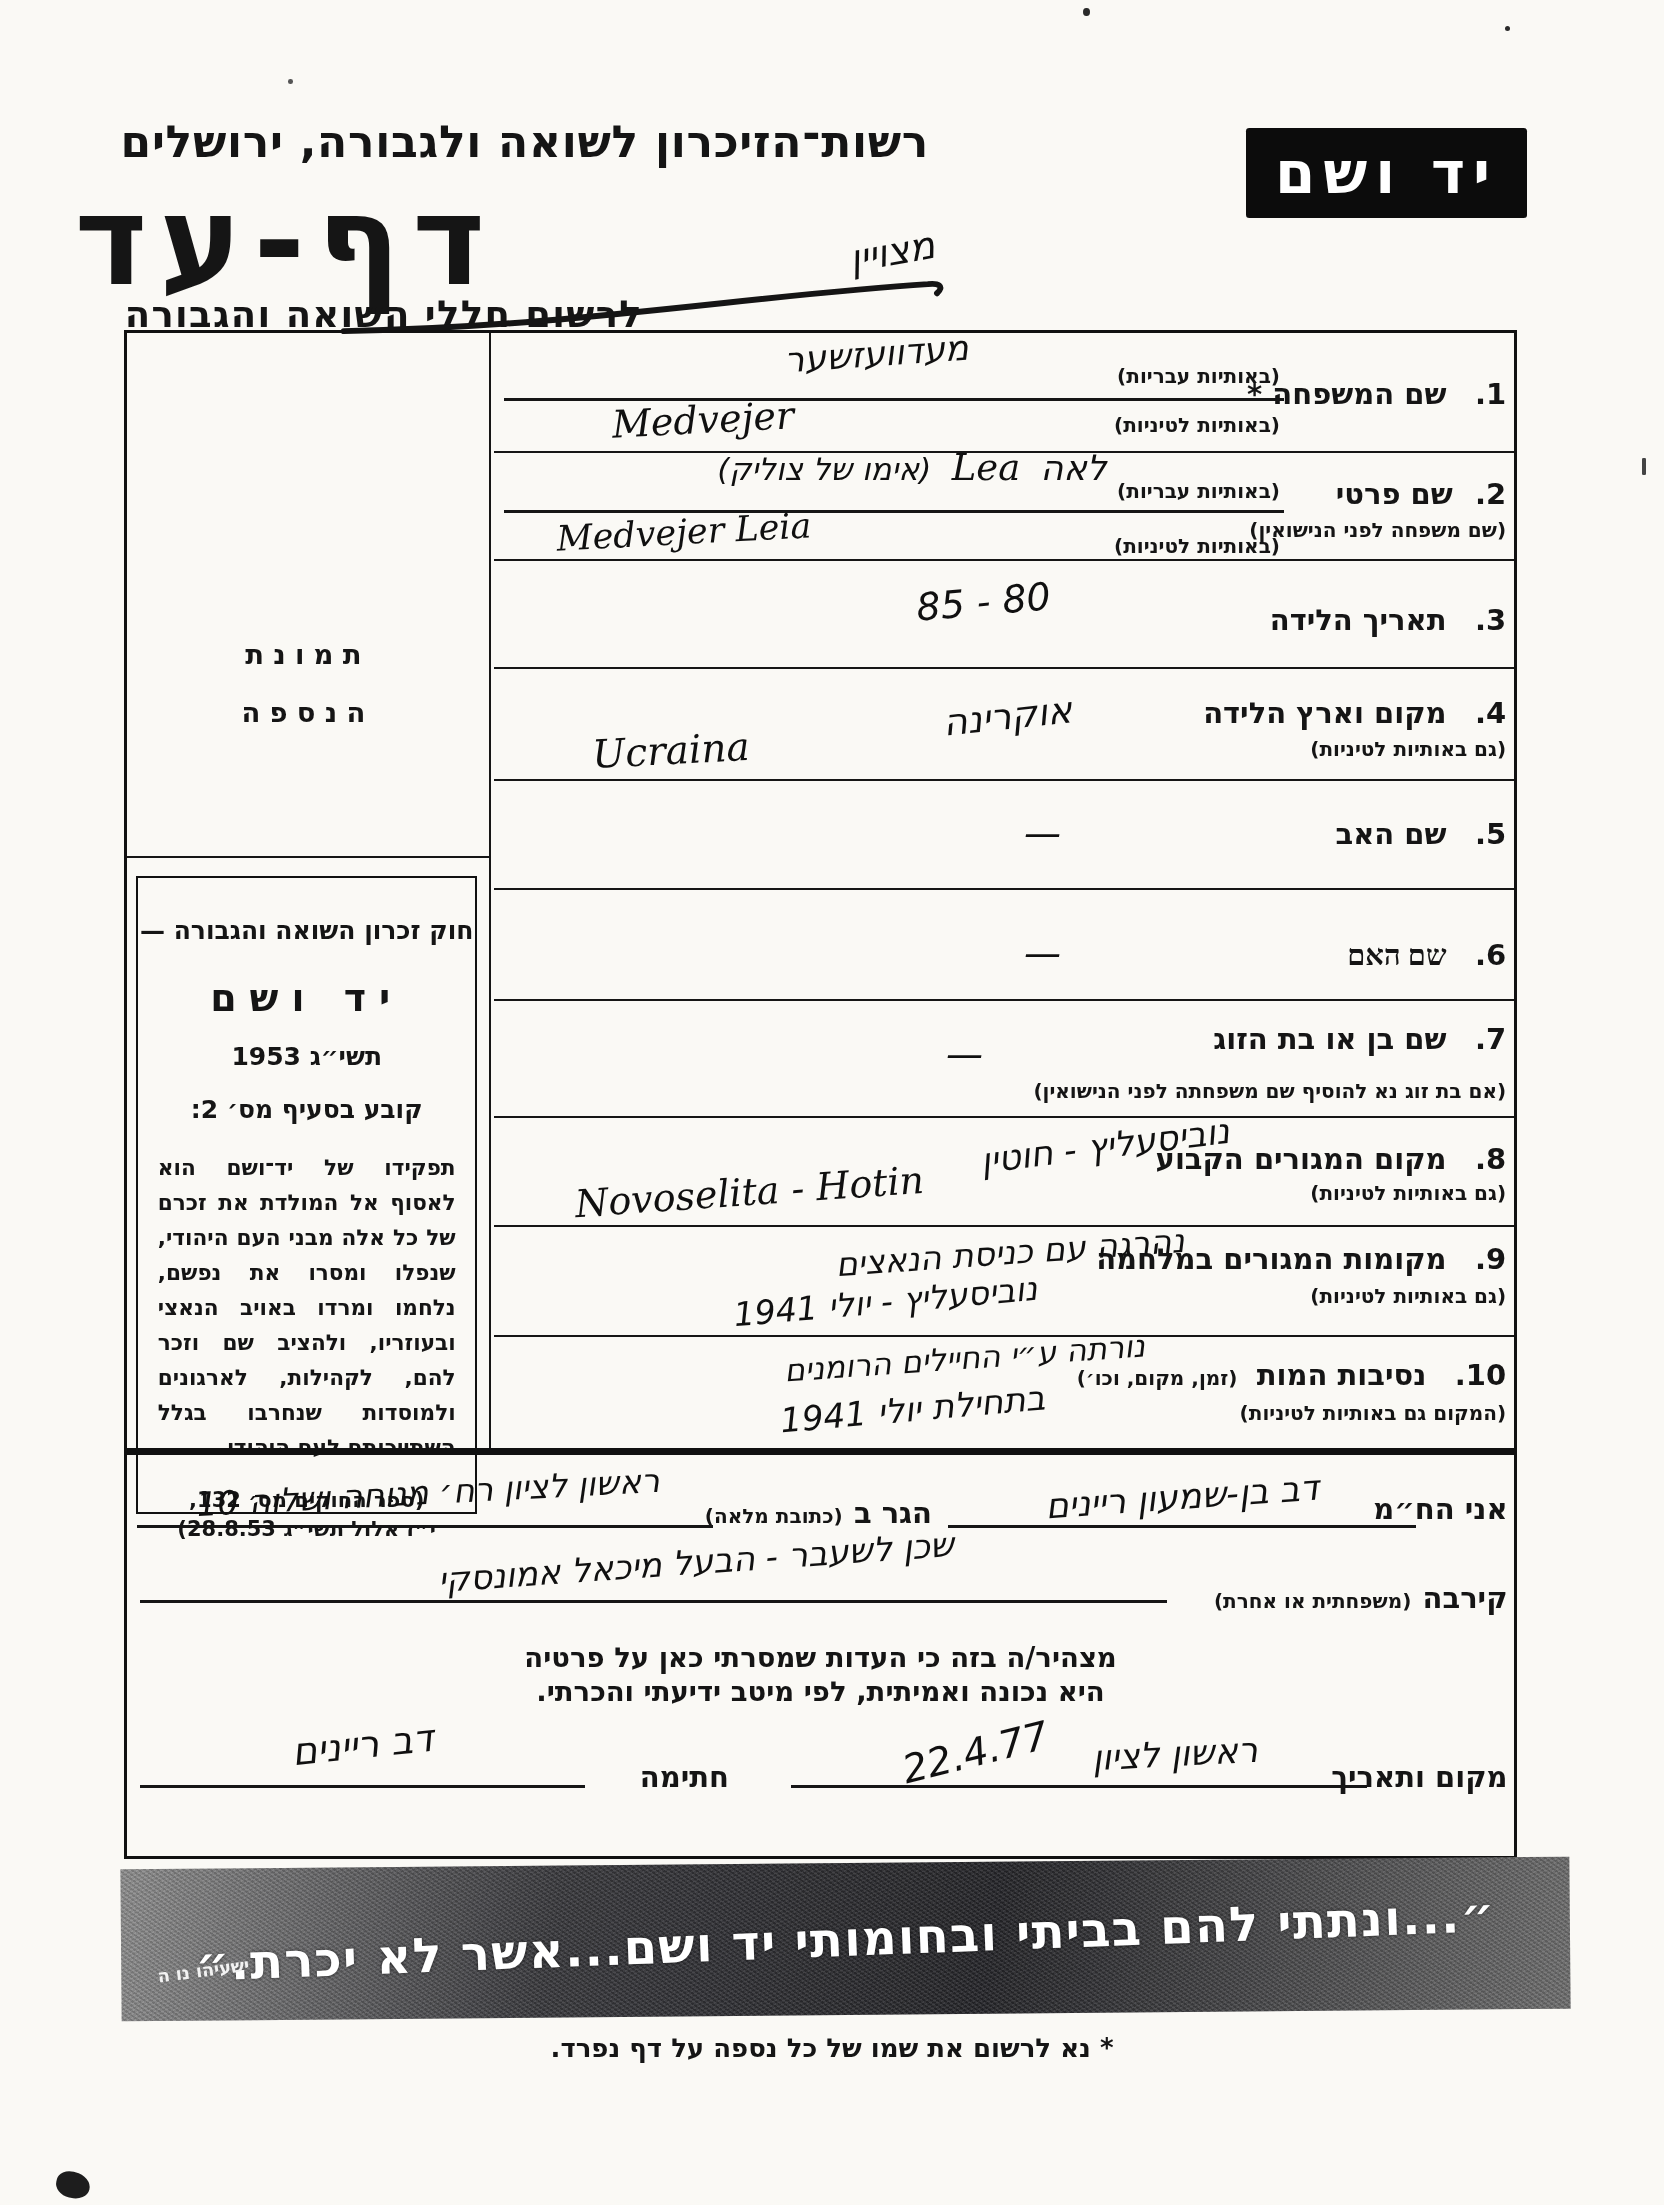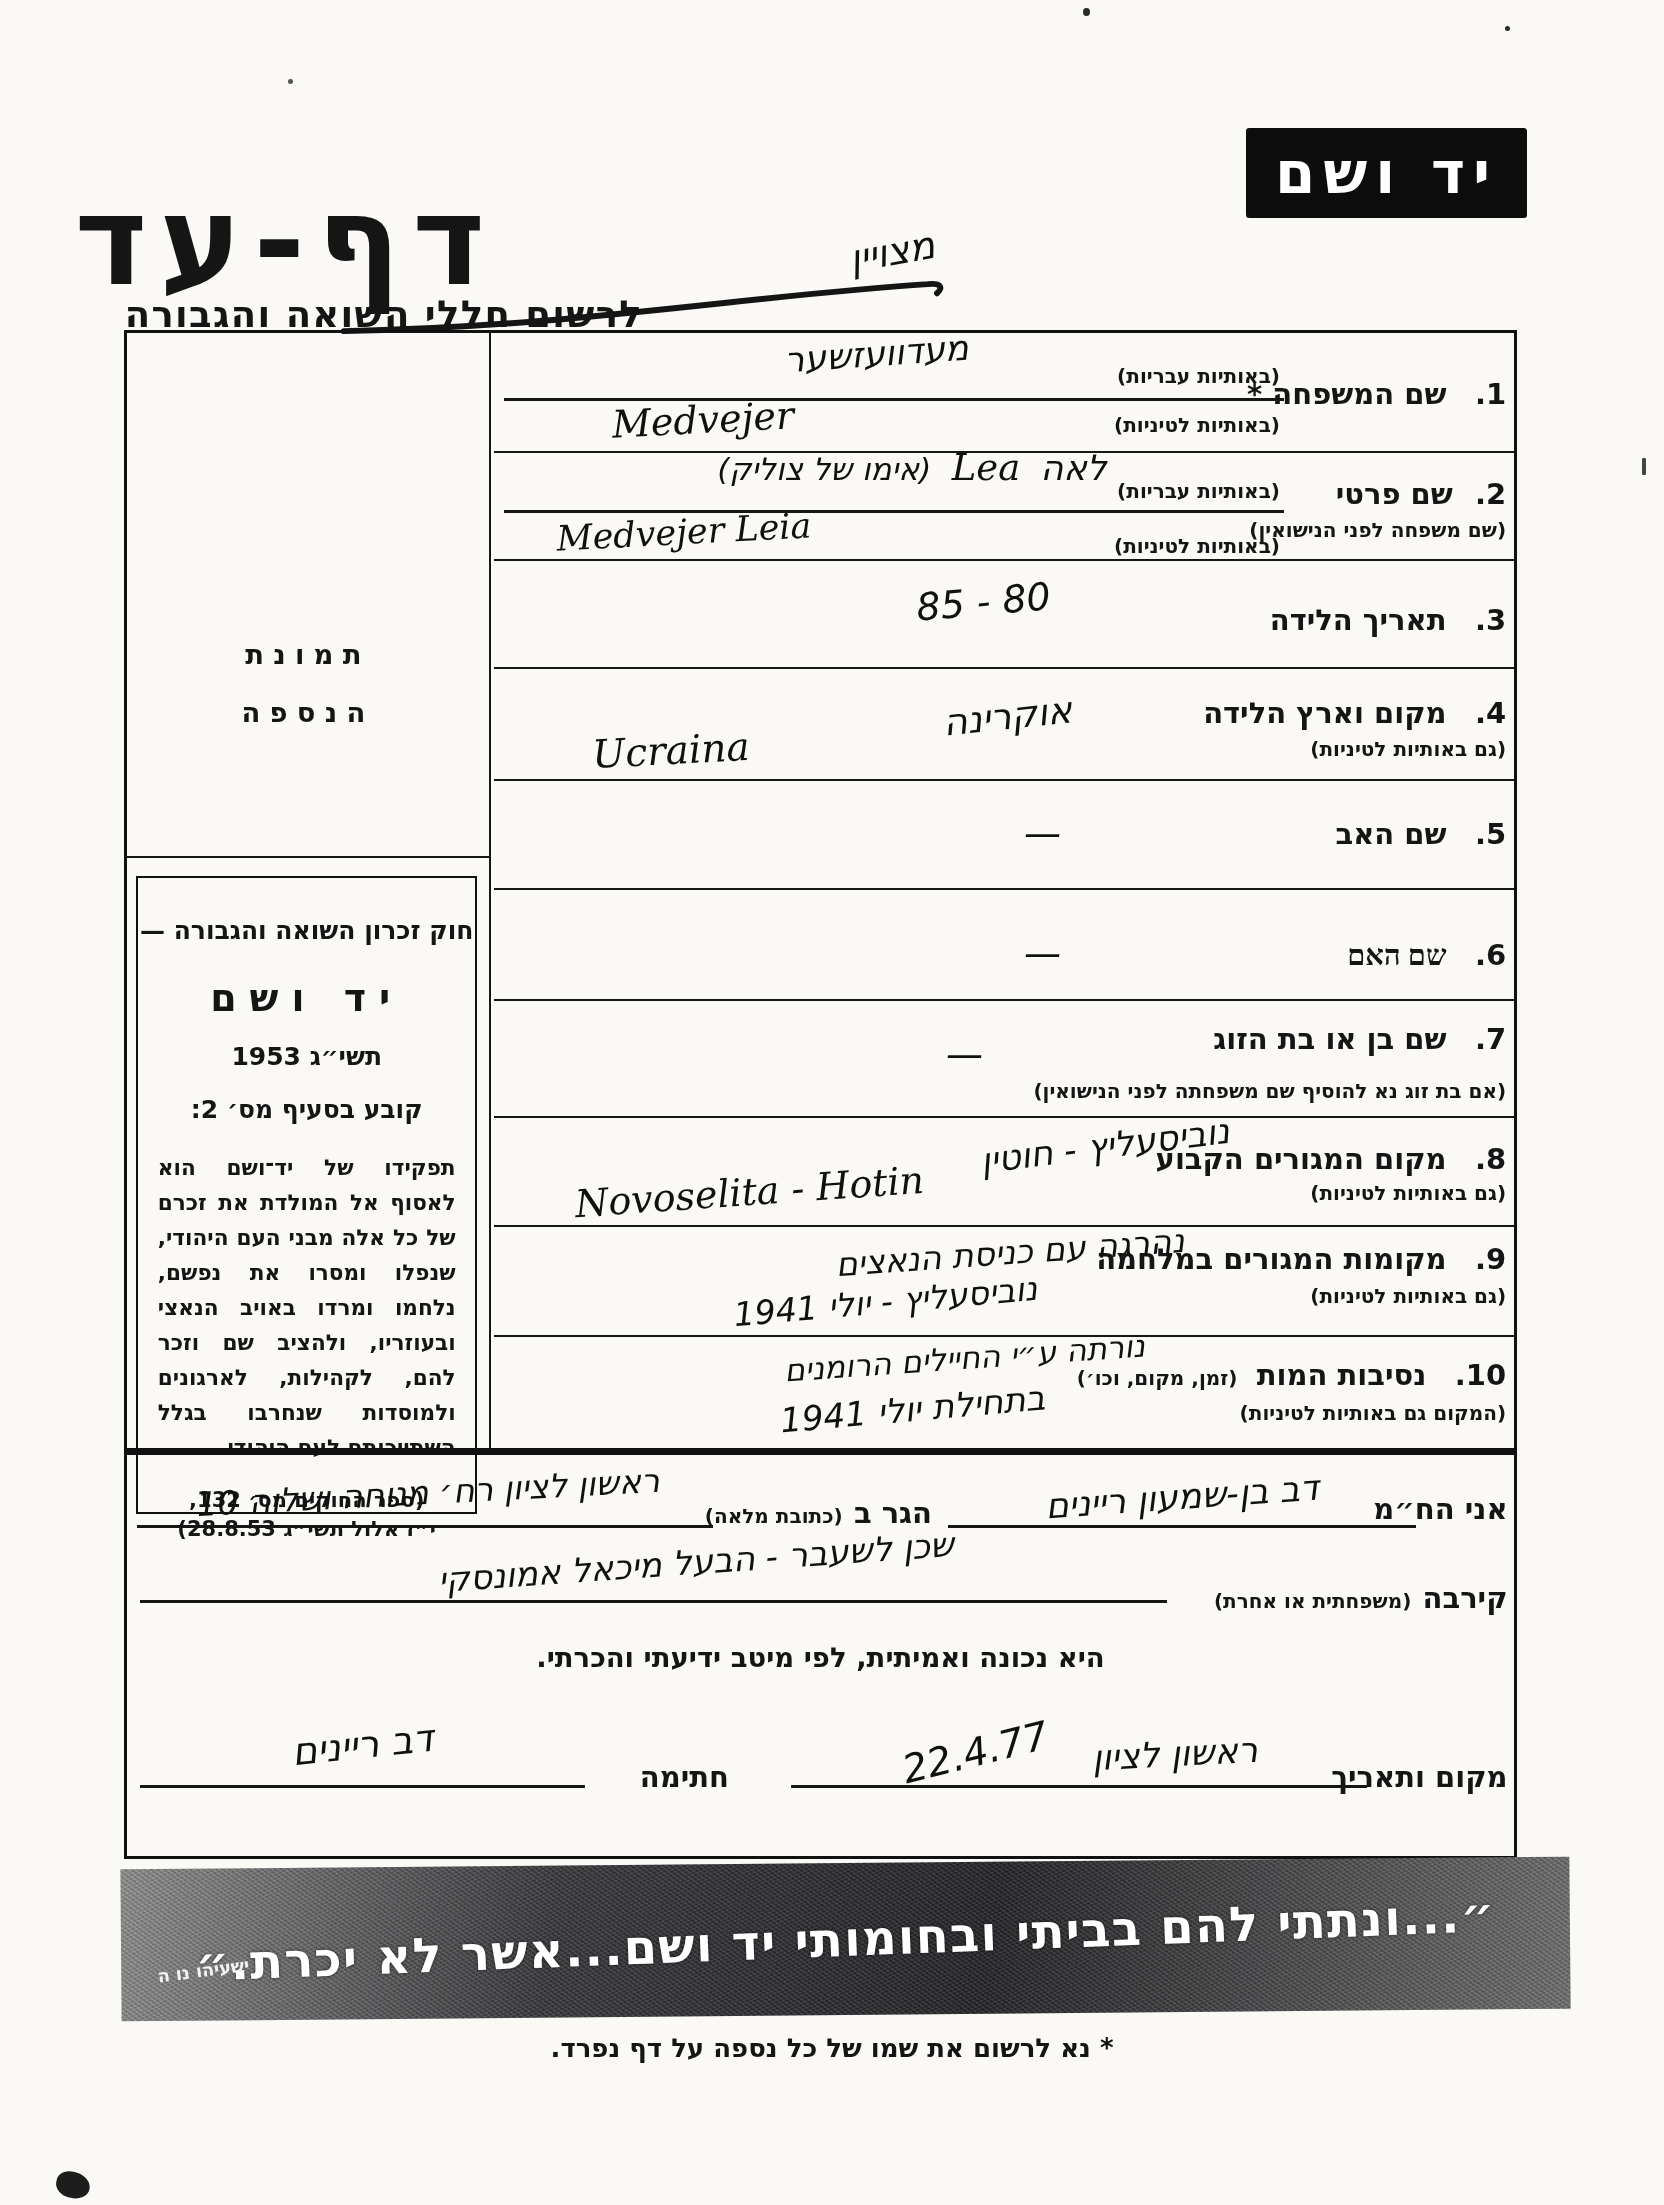--- a/index.html
+++ b/index.html
@@ -34,20 +34,21 @@
           color:#ffffff;font-size:48px;font-weight:bold;text-align:center;letter-spacing:1.3px;
           text-shadow:0 0 3.9px rgba(0,0,0,.6);white-space:nowrap;}
   .banner-src{position:absolute;left:36px;top:92px;color:#f2f2f2;font-size:17.7px;font-weight:bold;
           transform:rotate(-7deg);}
 </style>
 </head>
 <body>
 
 <div class="page">
 
+  <div class="abs" style="top:116px;right:735px;font-size:44px;font-weight:bold;letter-spacing:0.7px;white-space:nowrap;">רשות־הזיכרון לשואה ולגבורה, ירושלים</div>
 
   <div class="abs" style="top:169px;right:1167px;font-size:124px;font-weight:bold;letter-spacing:11.8px;white-space:nowrap;">דף-עד</div>
 
   <div class="abs" style="top:293px;right:1021px;font-size:37px;font-weight:bold;letter-spacing:1.3px;white-space:nowrap;">לרשום חללי השואה והגבורה</div>
 
   <div class="abs hw" style="top:230px;right:729px;font-size:38px;transform:rotate(-10deg);">מצויין</div>
 
   <svg class="abs" style="left:340px;top:275px;" width="621" height="62" viewBox="0 0 950 95">
     <path d="M5 86 C 350 80, 640 30, 900 14 c 16 -2 26 3 14 14" fill="none" stroke="#151515" stroke-width="9" stroke-linecap="round"></path>
   </svg>
@@ -199,20 +200,21 @@
       <div class="abs hw ctr" style="left:-23px;width:648px;top:1140px;font-size:33px;transform:rotate(-3deg);">ראשון לציון רח׳ מנוחה ושלוה 10</div>
 
       <div class="abs" style="right:6.5px;top:1248px;white-space:nowrap;">
         <span class="lbl">קירבה</span>
         <span class="note" style="margin-right:7.9px;">(משפחתית או אחרת)</span>
       </div>
       <div class="rule" style="left:13px;width:1027px;top:1267px;"></div>
       <div class="abs hw ctr" style="left:144px;width:850px;top:1209px;font-size:34px;transform:rotate(-4deg);">שכן לשעבר - הבעל מיכאל אמונסקי</div>
 
       <div class="abs ctr" style="left:0;right:0;top:1307px;font-size:27.5px;font-weight:bold;line-height:1.25;">
+        <div>מצהיר/ה בזה כי העדות שמסרתי כאן על פרטיה</div>
         <div>היא נכונה ואמיתית, לפי מיטב ידיעתי והכרתי.</div>
       </div>
 
       <div class="abs lbl" style="right:6.5px;top:1427px;">מקום ותאריך</div>
       <div class="rule" style="left:664px;width:576px;top:1452px;"></div>
       <div class="abs ctr" style="left:664px;width:576px;top:1397px;white-space:nowrap;">
         <span class="hw" style="font-size:35px;transform:rotate(-3deg);display:inline-block;">ראשון לציון</span>
         <span class="hw" style="font-size:39px;transform:rotate(-14deg);display:inline-block;margin-right:39px;">22.4.77</span>
       </div>
       <div class="abs lbl" style="right:785px;top:1427px;">חתימה</div>

